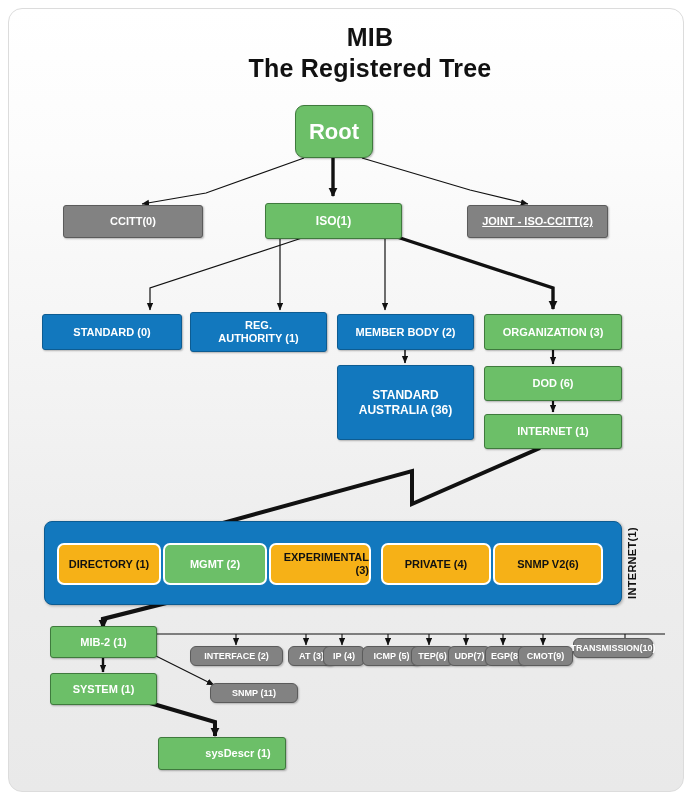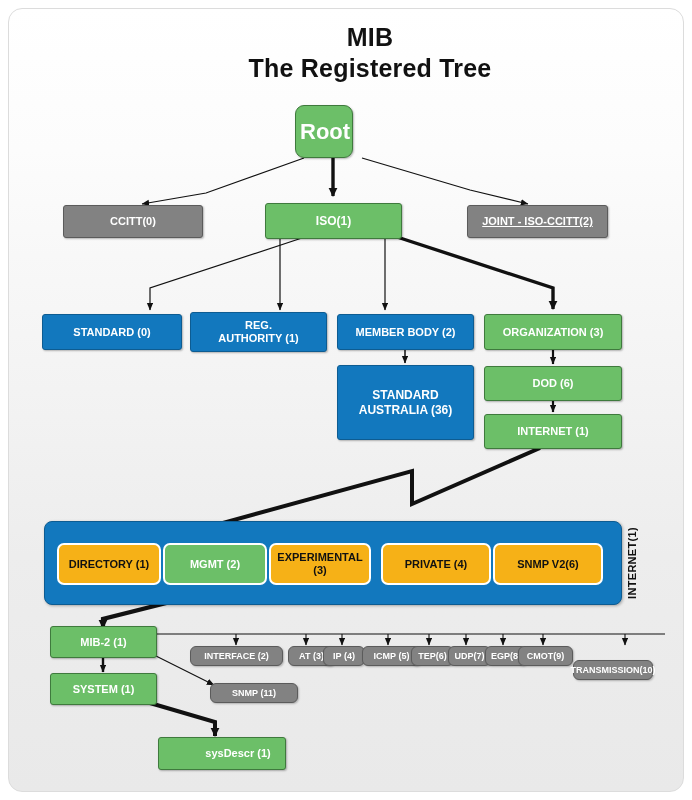--- a/index.html
+++ b/index.html
@@ -189,21 +189,21 @@
       <path d="M429,634 L429,645" stroke-width="1.1" marker-end="url(#ah-thin)"></path>
       <path d="M466,634 L466,645" stroke-width="1.1" marker-end="url(#ah-thin)"></path>
       <path d="M503,634 L503,645" stroke-width="1.1" marker-end="url(#ah-thin)"></path>
       <path d="M543,634 L543,645" stroke-width="1.1" marker-end="url(#ah-thin)"></path>
       <path d="M625,634 L625,645" stroke-width="1.1" marker-end="url(#ah-thin)"></path>
 
       <path d="M150,703 L215,722 L215,736" stroke-width="4" marker-end="url(#ah-thick)"></path>
     </g>
   </svg>
 
-  <div class="node c-green n-root" style="left:295px;top:105px;width:58px;height:53px;">
+  <div class="node c-green n-root" style="left:295px;top:105px;width:78px;height:53px;">
     <span>Root</span>
   </div>
 
   <div class="node c-grey" style="left:63px;top:205px;width:140px;height:33px;">
     <span>CCITT(0)</span>
   </div>
 
   <div class="node c-green n-big" style="left:265px;top:203px;width:137px;height:36px;">
     <span>ISO(1)</span>
   </div>
@@ -242,21 +242,21 @@
     <span>INTERNET (1)</span>
   </div>
 
   <div id="internet-group">
       <div class="grp-child" style="left: 12px; width: 104px; background: rgb(246, 177, 23); color: rgb(17, 17, 17);">
         <span>DIRECTORY (1)</span>
       </div>
       <div class="grp-child" style="left: 118px; width: 104px; background: rgb(108, 191, 104); color: rgb(255, 255, 255);">
         <span>MGMT (2)</span>
       </div>
-      <div class="grp-child" style="left: 224px; width: 102px; background: rgb(246, 177, 23); color: rgb(17, 17, 17);">
+      <div class="grp-child" style="left: 224px; width: 102px; background: rgb(246, 177, 23); color: rgb(17, 17, 17); text-align: right;">
         <span>EXPERIMENTAL (3)</span>
       </div>
       <div class="grp-child" style="left: 336px; width: 110px; background: rgb(246, 177, 23); color: rgb(17, 17, 17);">
         <span>PRIVATE (4)</span>
       </div>
       <div class="grp-child" style="left: 448px; width: 110px; background: rgb(246, 177, 23); color: rgb(17, 17, 17);">
         <span>SNMP V2(6)</span>
       </div>
     </div>
   <div id="internet-side-label">
@@ -296,16 +296,16 @@
     </div>
     <div class="small-node" style="left: 448px; top: 646px; width: 43px;">
       <span>UDP(7)</span>
     </div>
     <div class="small-node" style="left: 485px; top: 646px; width: 42px;">
       <span>EGP(8)</span>
     </div>
     <div class="small-node" style="left: 518px; top: 646px; width: 55px;">
       <span>CMOT(9)</span>
     </div>
-    <div class="small-node" style="left: 573px; top: 660px; width: 80px;">
+    <div class="small-node" style="left: 573px; top: 638px; width: 80px;">
       <span>TRANSMISSION(10)</span>
     </div>
   </div>
 
 </body></html>

